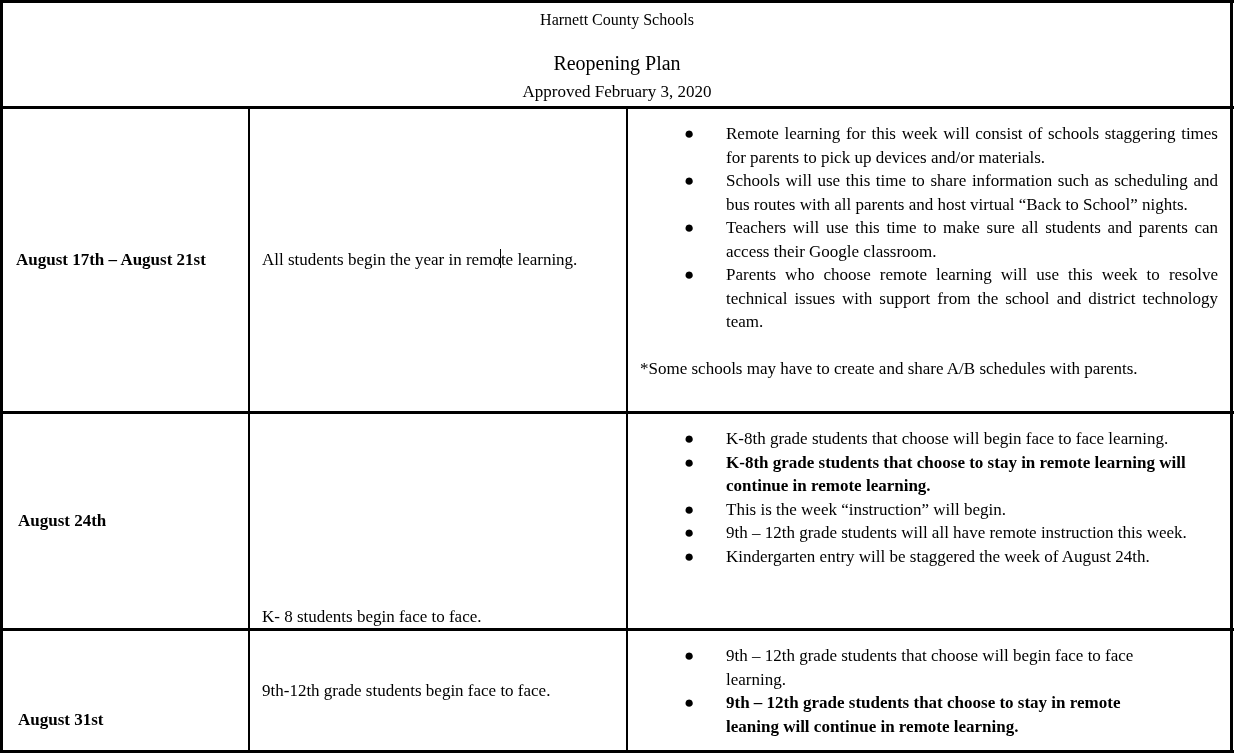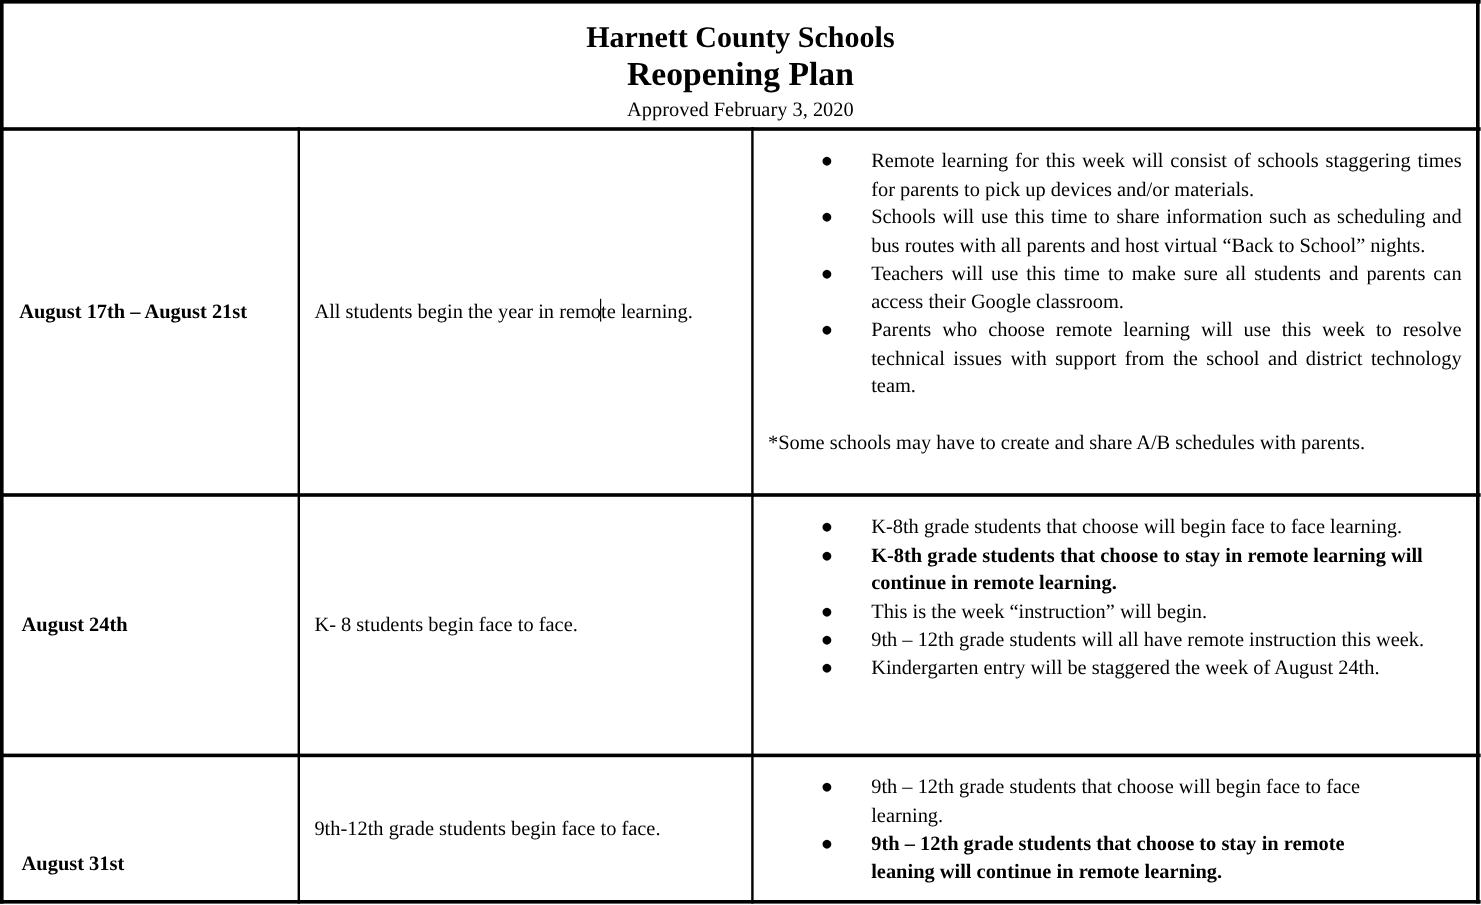--- a/index.html
+++ b/index.html
@@ -3,22 +3,22 @@
   <meta charset="utf-8">
   <style>
     html, body { margin: 0; padding: 0; background: #ffffff; }
     body {
       width: 1234px; height: 754px; overflow: hidden; position: relative;
       font-family: "Liberation Serif", serif; color: #000;
     }
     .page { position: absolute; left: 0; top: 0; width: 1234px; height: 754px; }
     .hline, .vline { position: absolute; background: #000; }
     .header { position: absolute; left: 2px; top: 2px; width: 1230px; height: 106px; text-align: center; }
-    .title1 { position: absolute; left: 0; right: 0; top: 16px; font-size: 25px; font-weight: bold; line-height: 28px; }
-    .title2 { position: absolute; left: 0; right: 0; top: 47px; font-size: 28px; font-weight: bold; line-height: 28px; }
+    .title1 { position: absolute; left: 0; right: 0; top: 4px; font-size: 16px; font-weight: normal; line-height: 28px; }
+    .title2 { position: absolute; left: 0; right: 0; top: 47px; font-size: 20px; font-weight: normal; line-height: 28px; }
     .approved { position: absolute; left: 0; right: 0; top: 80px; font-size: 17px; line-height: 20px; }
     .cell { position: absolute; display: flex; align-items: center; font-size: 17px; line-height: 23.5px; }
     .date { font-weight: bold; padding-left: 15px; box-sizing: border-box; }
     .summary { padding-left: 12px; box-sizing: border-box; }
     .details { position: absolute; font-size: 17px; line-height: 23.5px; }
     ul.blist { list-style: none; margin: 0; padding: 0; }
     ul.blist li { position: relative; padding-left: 98px; padding-right: 12px; }
     ul.blist li .dot { position: absolute; left: 56px; top: 0; }
     ul.blist li.bold { font-weight: bold; }
     .justify { text-align: justify; }
@@ -58,21 +58,21 @@
       <li><span class="dot">●</span><span>Schools will use this time to share information such as scheduling and bus routes with all parents and host virtual “Back to School” nights.</span></li>
       <li><span class="dot">●</span><span>Teachers will use this time to make sure all students and parents can access their Google classroom.</span></li>
       <li><span class="dot">●</span><span>Parents who choose remote learning will use this week to resolve technical issues with support from the school and district technology team.</span></li>
     </ul>
     <div class="note">*Some schools may have to create and share A/B schedules with parents.</div>
   </div>
 
   <div class="cell date" style="left:3px;top:414px;width:245px;height:214px;">
     <span>August 24th</span>
   </div>
-  <div class="cell summary" style="left:250px;top:414px;width:376px;height:214px;">
+  <div class="cell summary" style="left:250px;top:414px;width:376px;height:214px;align-items:flex-end;">
     <span>K- 8 students begin face to face.</span>
   </div>
   <div class="details" style="left:628px;top:427px;width:602px;">
     <ul class="blist">
       <li style="padding-right:60px;"><span class="dot">●</span><span>K-8th grade students that choose will begin face to face learning.</span></li>
       <li class="bold"><span class="dot">●</span><span>K-8th grade students that choose to stay in remote learning will continue in remote learning.</span></li>
       <li><span class="dot">●</span><span>This is the week “instruction” will begin.</span></li>
       <li style="padding-right:30px;"><span class="dot">●</span><span>9th – 12th grade students will all have remote instruction this week.</span></li>
       <li><span class="dot">●</span><span>Kindergarten entry will be staggered the week of August 24th.</span></li>
     </ul>

